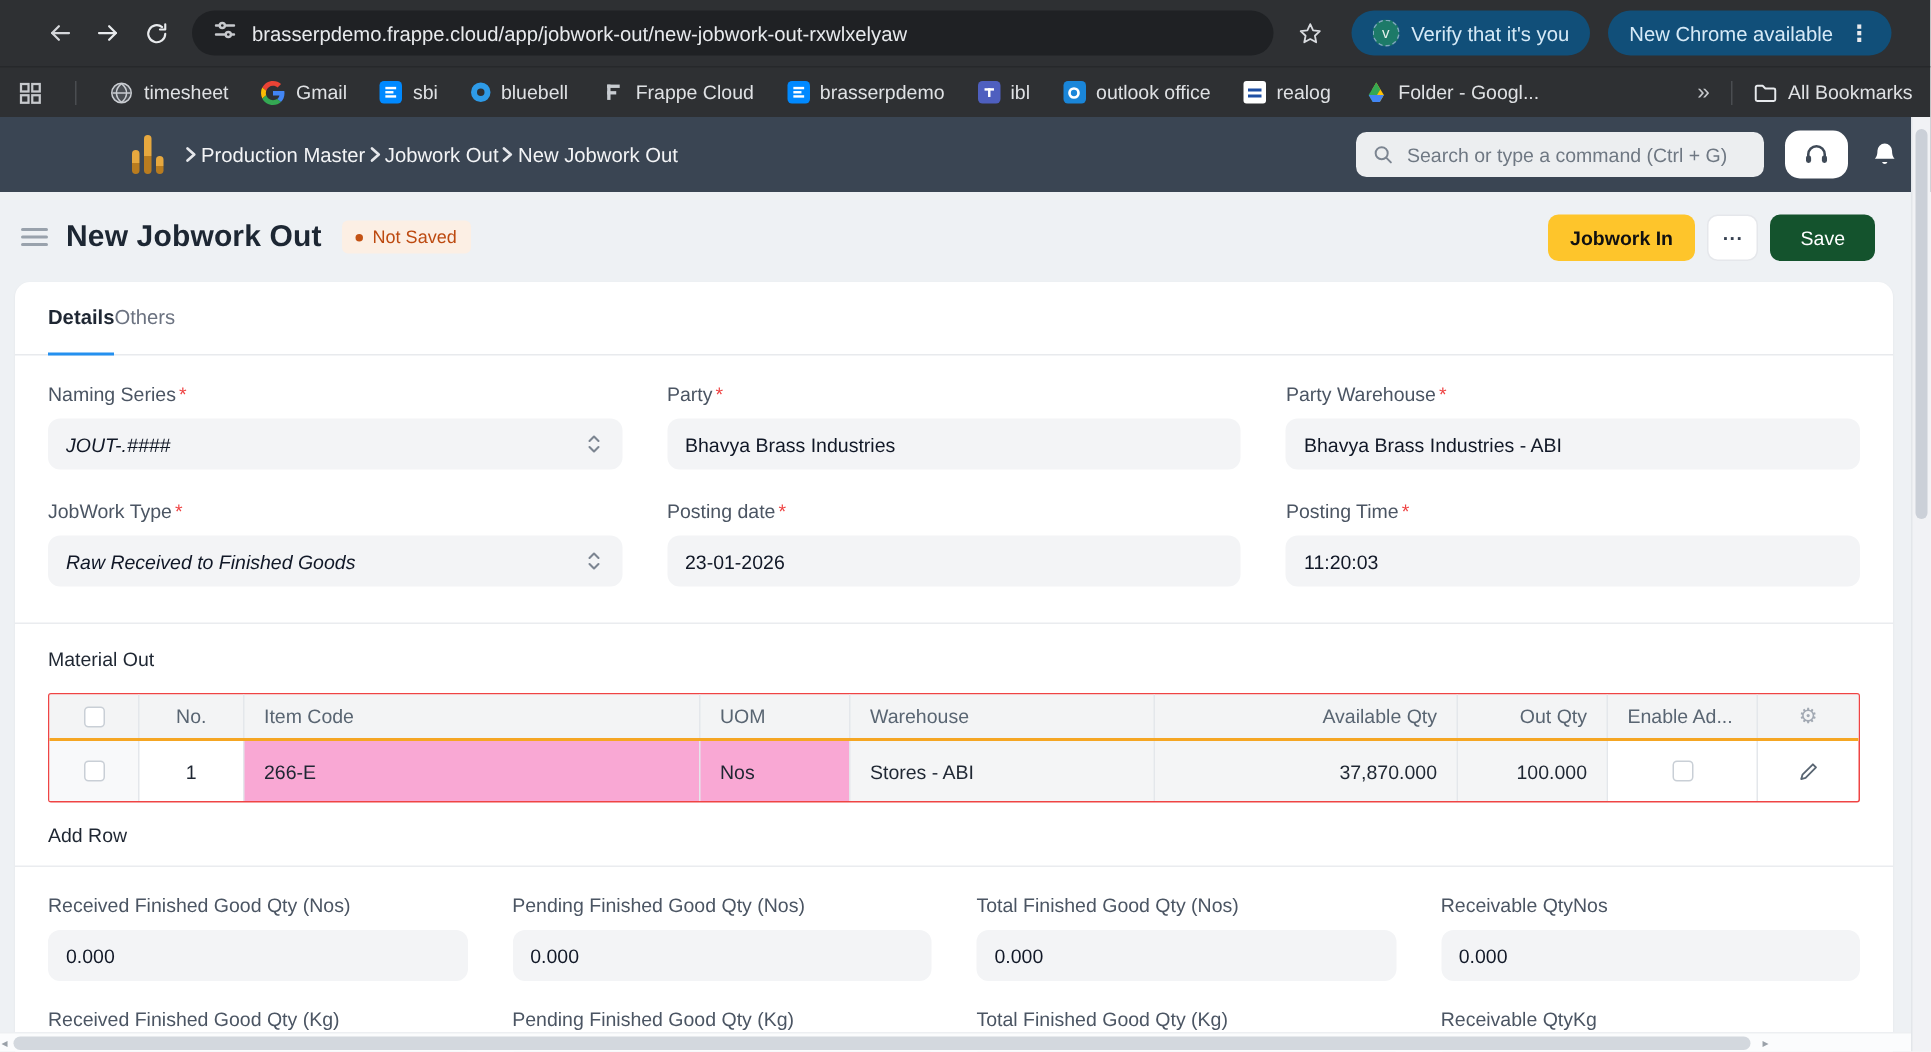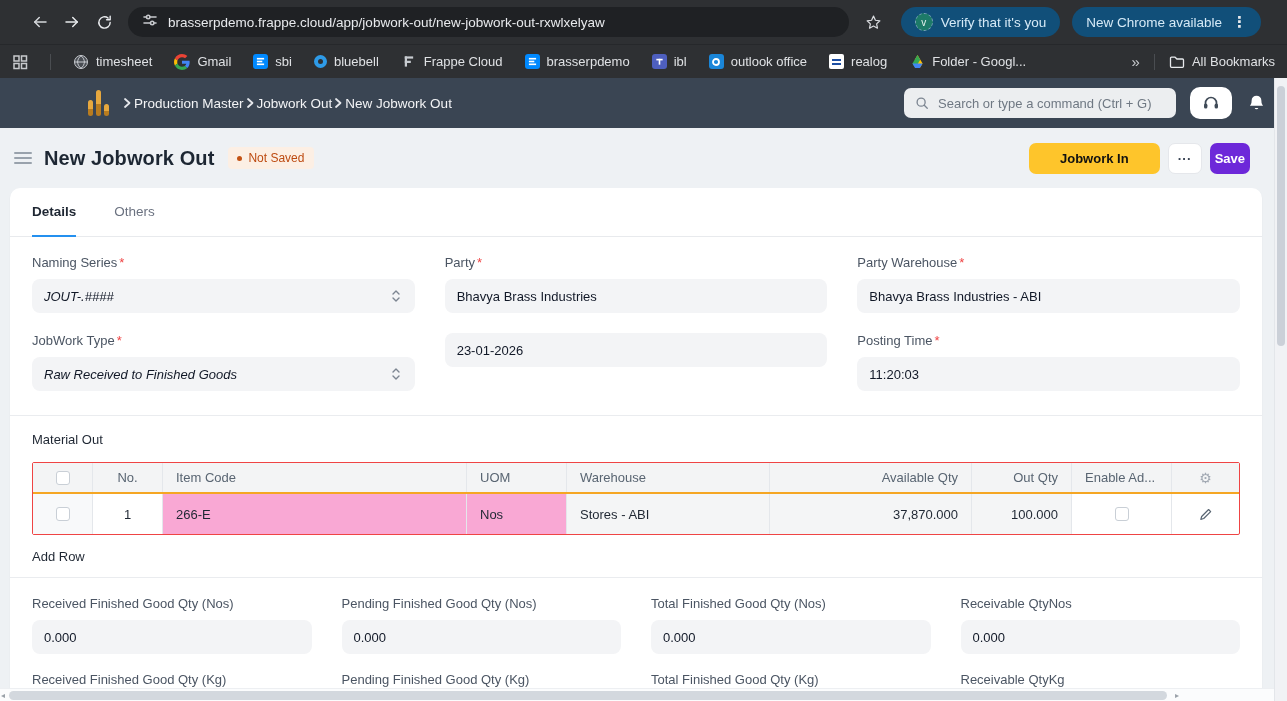--- a/index.html
+++ b/index.html
@@ -41,27 +41,27 @@
 
   
   .page-head { position:absolute; top:128px; left:0; width:1274px; height:60px; display:flex; align-items:center; padding:0 24px 0 14px; }
   .burger { display:flex; flex-direction:column; gap:3px; margin-right:12px; }
   .burger i { display:block; width:18px; height:2px; background:#99A2AC; border-radius:1px; }
   .page-title { font-size:20px; font-weight:bold; color:#1D2733; letter-spacing:.1px; }
   .badge { margin-left:14px; background:#FCEFE4; color:#BD4A10; font-size:12px; border-radius:4px; padding:4px 10px 4px 9px; display:flex; align-items:center; gap:6px; }
   .badge .dot { width:5px; height:5px; border-radius:50%; background:#C35214; }
   .head-actions { margin-left:auto; display:flex; align-items:center; gap:8px; }
   .btn { height:31px; border-radius:7px; display:flex; align-items:center; justify-content:center; font-size:13px; cursor:default; }
-  .btn-yellow { background:#FEC52B; color:#111; font-weight:bold; padding:0 31px; }
+  .btn-yellow { background:#FEC52B; color:#111; font-weight:bold; padding:0 15px; }
   .btn-more { background:#FFF; color:#374151; width:34px; border:1px solid #E5E7EB; font-weight:bold; letter-spacing:1px; padding-bottom:6px; }
-  .btn-save { background:#6d28d9; color:#FFF; font-weight:700; padding:0 5px; }
+  .btn-save { background:#14532d; color:#FFF; font-weight:400; padding:0 20px; }
 
   
   .card { position:absolute; top:188px; left:10px; width:1252px; height:620px; background:#FFF; border-radius:10px 10px 0 0; box-shadow:0 1px 2px rgba(0,0,0,.05); }
-  .tabs { height:49px; display:flex; align-items:stretch; padding:0 22px; border-bottom:1px solid #E8EAED; gap:38px; }
+  .tabs { height:49px; display:flex; align-items:stretch; padding:0 22px; border-bottom:1px solid #E8EAED; }
   .tab { display:flex; align-items:center; font-size:13.5px; color:#6B7280; border-bottom:2px solid transparent; margin-bottom:-1px; }
   .tab.active { color:#1F2733; font-weight:bold; border-bottom-color:#2490EF; }
 
   .sec1 { padding:18px 22px 24px; display:grid; grid-template-columns:1fr 1fr 1fr; column-gap:30px; row-gap:20px; }
   .field label { display:block; font-size:13px; color:#4B5563; margin-bottom:9px; }
   .req { color:#EF4444; margin-left:2px; }
   .input { height:34px; background:#F3F4F6; border-radius:8px; display:flex; align-items:center; padding:0 12px; font-size:13px; color:#111827; font-weight:500; }
   .input.select { justify-content:space-between;font-style:italic; }
 
   .divider { border-top:1px solid #EAECEF; }
@@ -339,20 +339,21 @@
       <label><span>JobWork Type</span><span class="req">*</span></label>
       <div class="input select">
         <span>Raw Received to Finished Goods</span>
         <svg width="14" height="16" viewBox="0 0 14 16" fill="none" stroke="#7C8591" stroke-width="1.4" stroke-linecap="round" stroke-linejoin="round">
             <path d="M4 6l3-3 3 3"></path>
             <path d="M4 10l3 3 3-3"></path>
           </svg>
       </div>
     </div>
     <div class="field">
+      <label><span>Posting date</span><span class="req">*</span></label>
       <div class="input">23-01-2026</div>
     </div>
     <div class="field">
       <label><span>Posting Time</span><span class="req">*</span></label>
       <div class="input">11:20:03</div>
     </div>
   </div>
 
   <div class="divider"></div>
 

